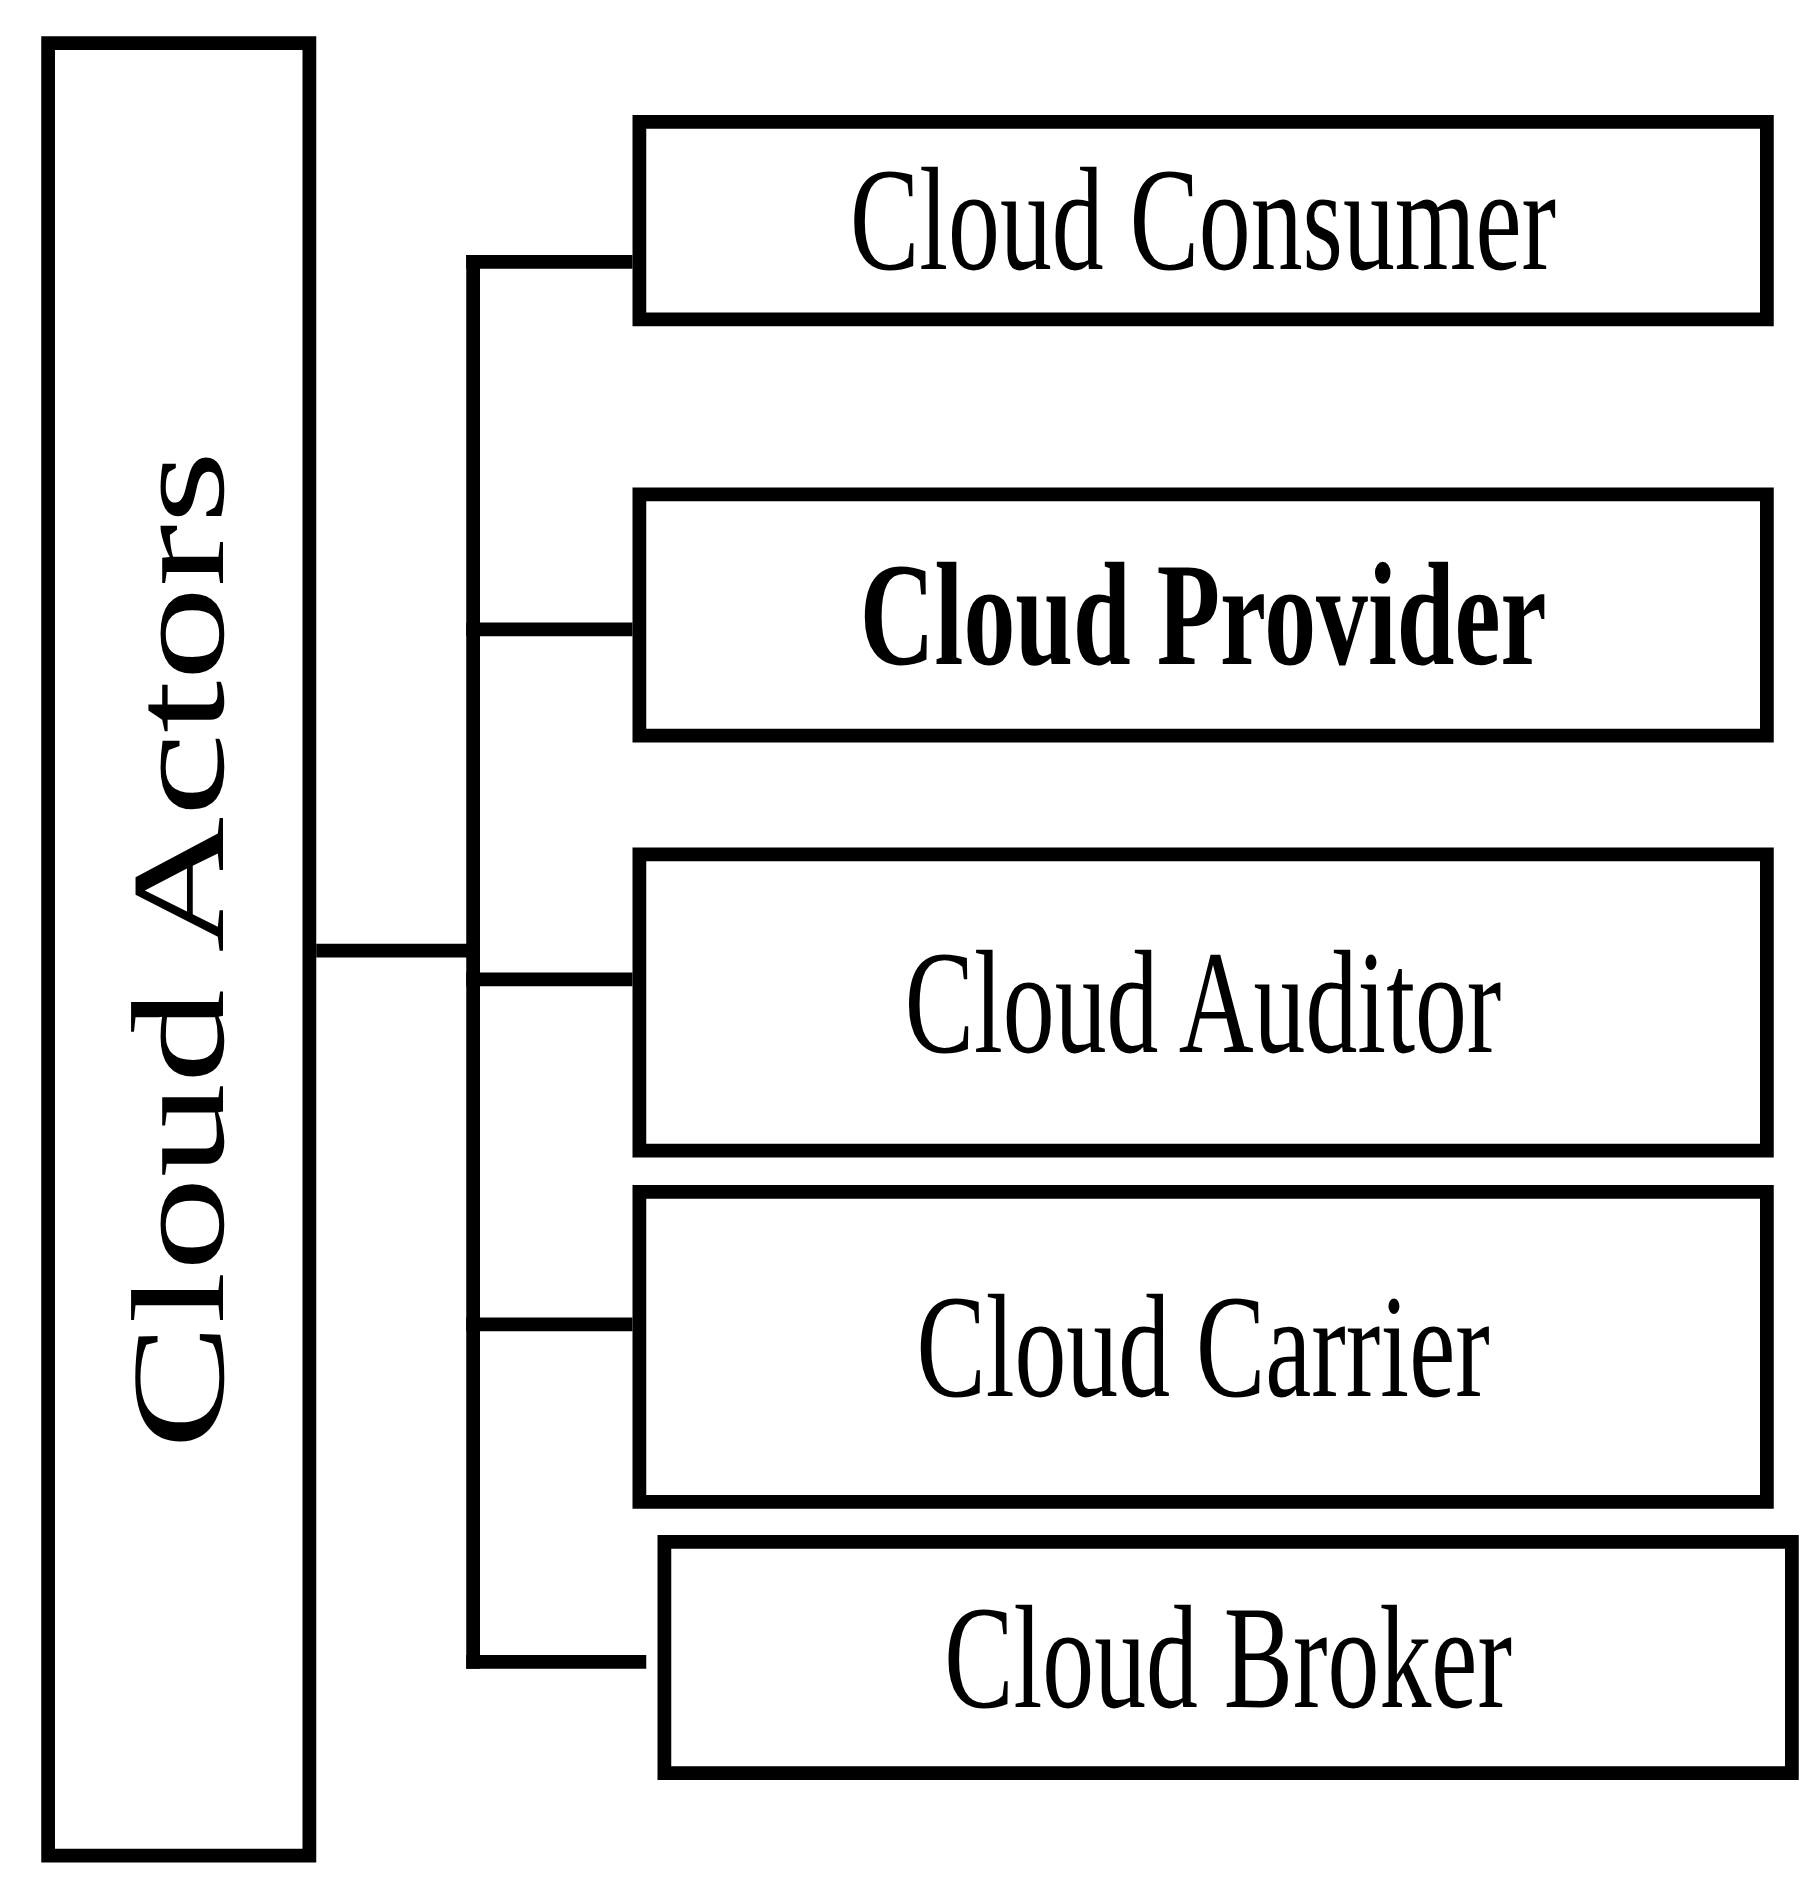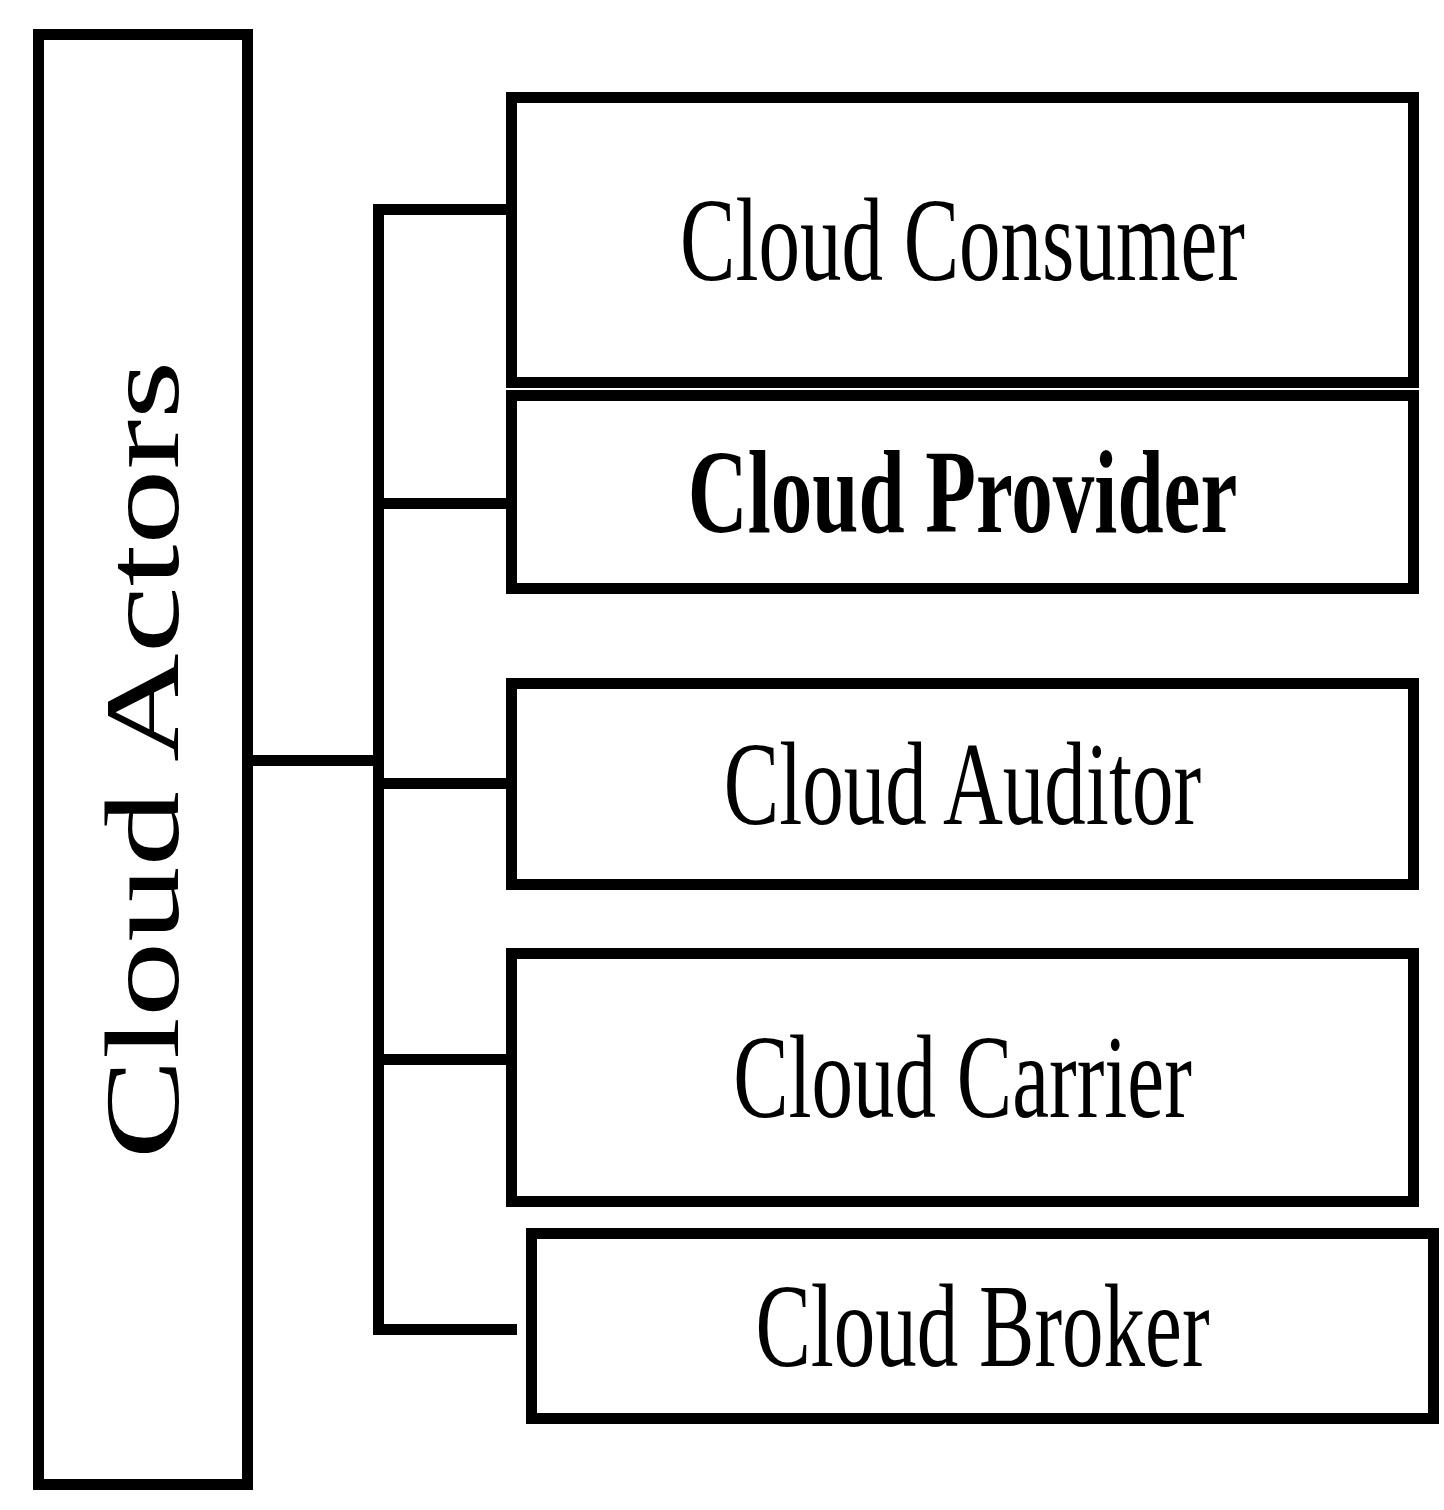--- a/index.html
+++ b/index.html
@@ -55,29 +55,29 @@
   <div class="line" style="left:373px; top:204px; width:144px; height:11px;"></div>
   <div class="line" style="left:373px; top:498px; width:144px; height:11px;"></div>
   <div class="line" style="left:373px; top:778px; width:144px; height:11px;"></div>
   <div class="line" style="left:373px; top:1054px; width:144px; height:11px;"></div>
   <div class="line" style="left:373px; top:1324px; width:144px; height:11px;"></div>
 
   <div class="node" style="left:33px; top:29px; width:220px; height:1461px;">
     <span class="v-label">Cloud Actors</span>
   </div>
 
-  <div class="node" style="left:506px; top:92px; width:913px; height:296px;">
+  <div class="node" style="left:506px; top:92px; width:913px; height:169px;">
     <span class="h-label">Cloud Consumer</span>
   </div>
 
   <div class="node" style="left:506px; top:390px; width:913px; height:204px;font-weight:bold;">
     <span class="h-label">Cloud Provider</span>
   </div>
 
-  <div class="node" style="left:506px; top:678px; width:913px; height:212px;">
+  <div class="node" style="left:506px; top:678px; width:913px; height:248px;">
     <span class="h-label">Cloud Auditor</span>
   </div>
 
   <div class="node" style="left:506px; top:948px; width:913px; height:259px;">
     <span class="h-label">Cloud Carrier</span>
   </div>
 
   <div class="node" style="left:526px; top:1228px; width:913px; height:196px;">
     <span class="h-label">Cloud Broker</span>
   </div>

